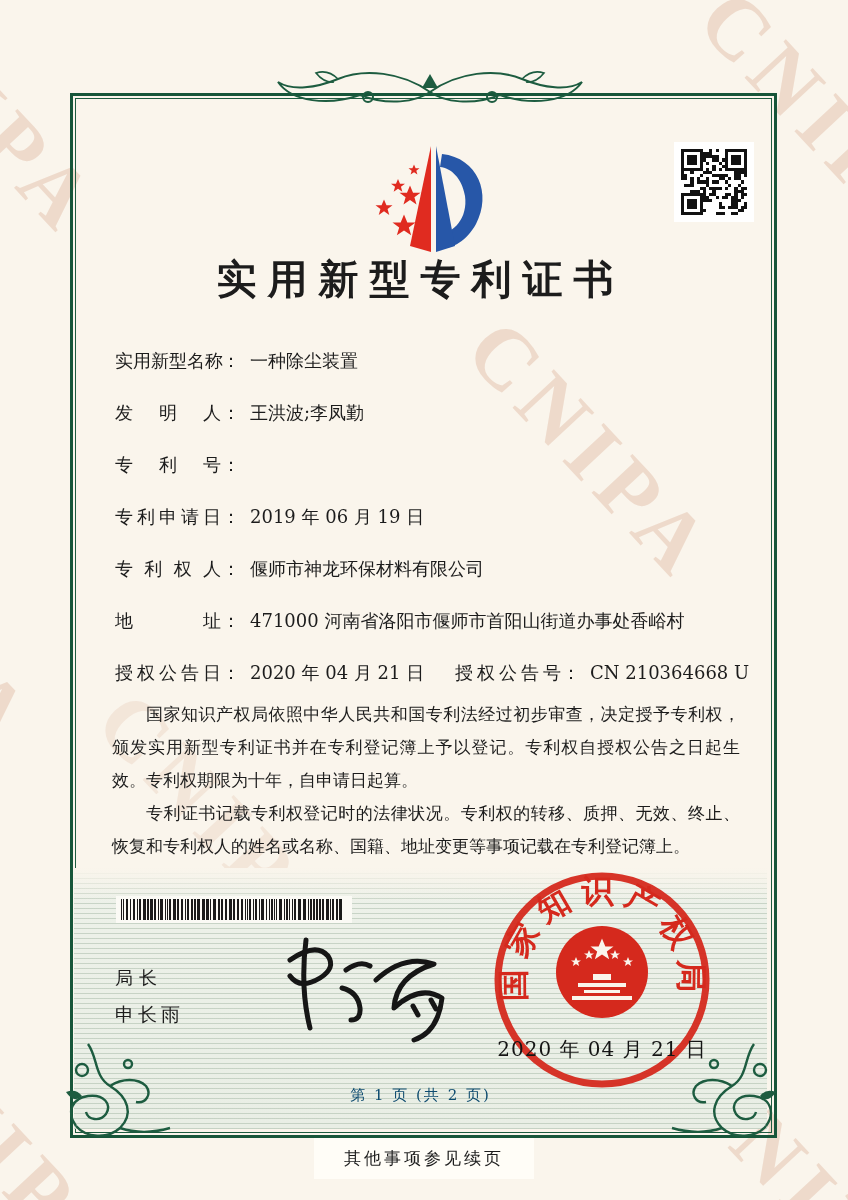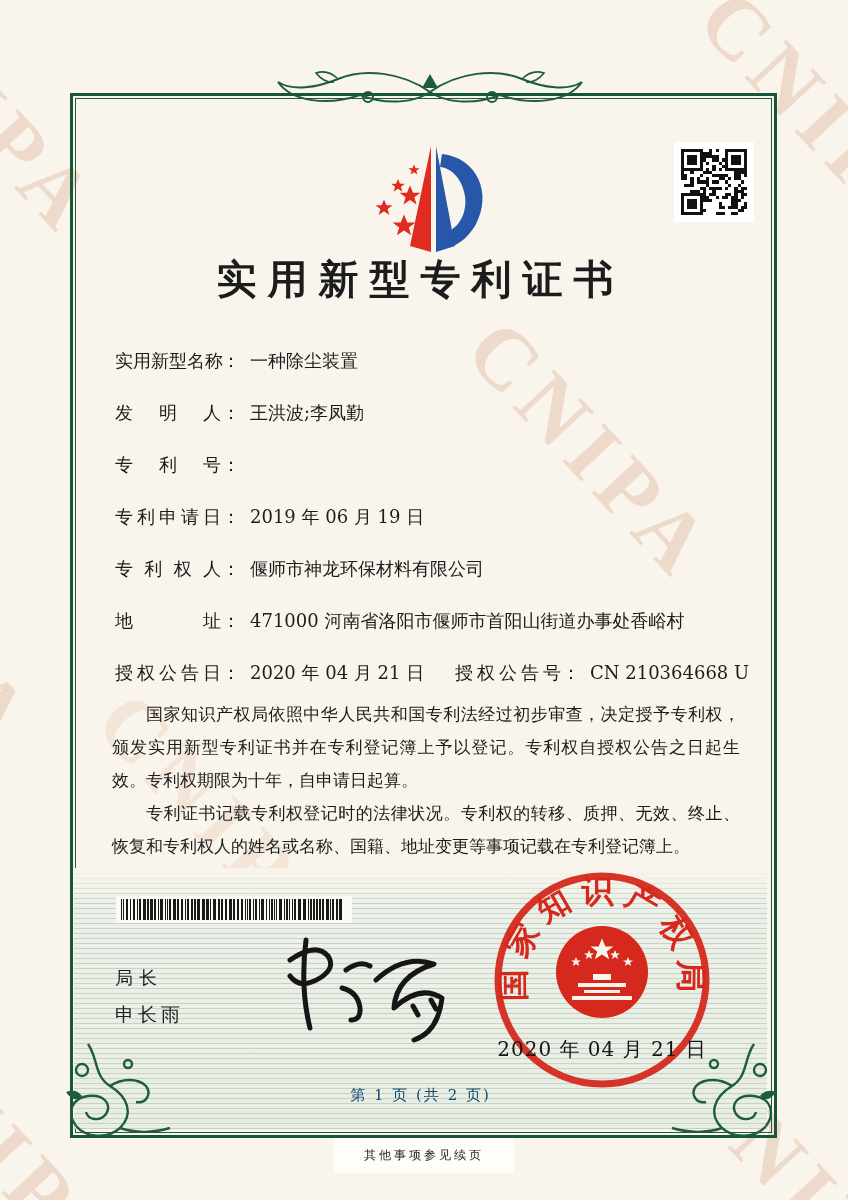--- a/index.html
+++ b/index.html
@@ -61,21 +61,21 @@
   .signature{position:absolute;left:228px;top:928px;z-index:7;}
 
   .seal{position:absolute;left:486px;top:868px;z-index:8;}
   .seal text{font-family:"DejaVu Serif","Liberation Serif",serif;}
   .seal .arc-text{font-size:32px;font-weight:bold;fill:#d5291d;letter-spacing:9px;}
   .seal .seal-date{font-size:20px;fill:#141414;letter-spacing:1px;}
 
   .page-number{position:absolute;left:70px;top:1086px;width:701px;text-align:center;
          font-size:15px;letter-spacing:2px;z-index:6;color:#0c4a6e;}
   .note-box{position:absolute;left:50%;transform:translateX(-50%);top:1138px;
-         background:#fffdf7;padding:9px 30px;font-size:12px;letter-spacing:3px;z-index:5;}
+         background:#fffdf7;padding:9px 30px;font-size:17px;letter-spacing:3px;z-index:5;}
 </style>
 </head>
 <body>
 
 <div class="page">
 
   <div class="wm" style="left:-95px;top:-45px;">CNIPA</div>
   <div class="wm" style="left:752px;top:-30px;">CNIPA</div>
   <div class="wm" style="left:520px;top:300px;">CNIPA</div>
   <div class="wm" style="left:-160px;top:470px;">CNIPA</div>

